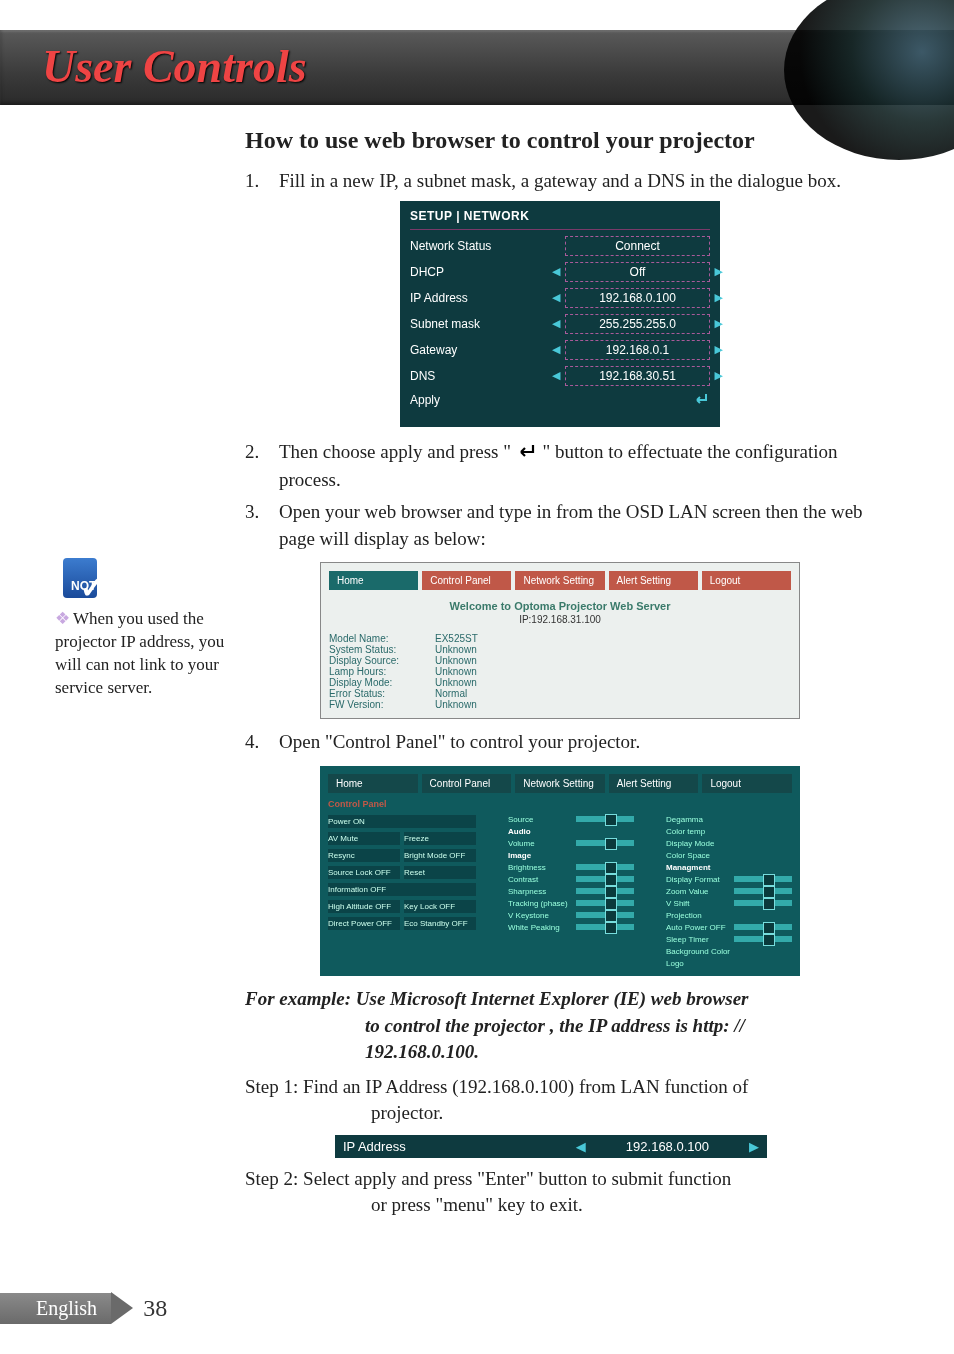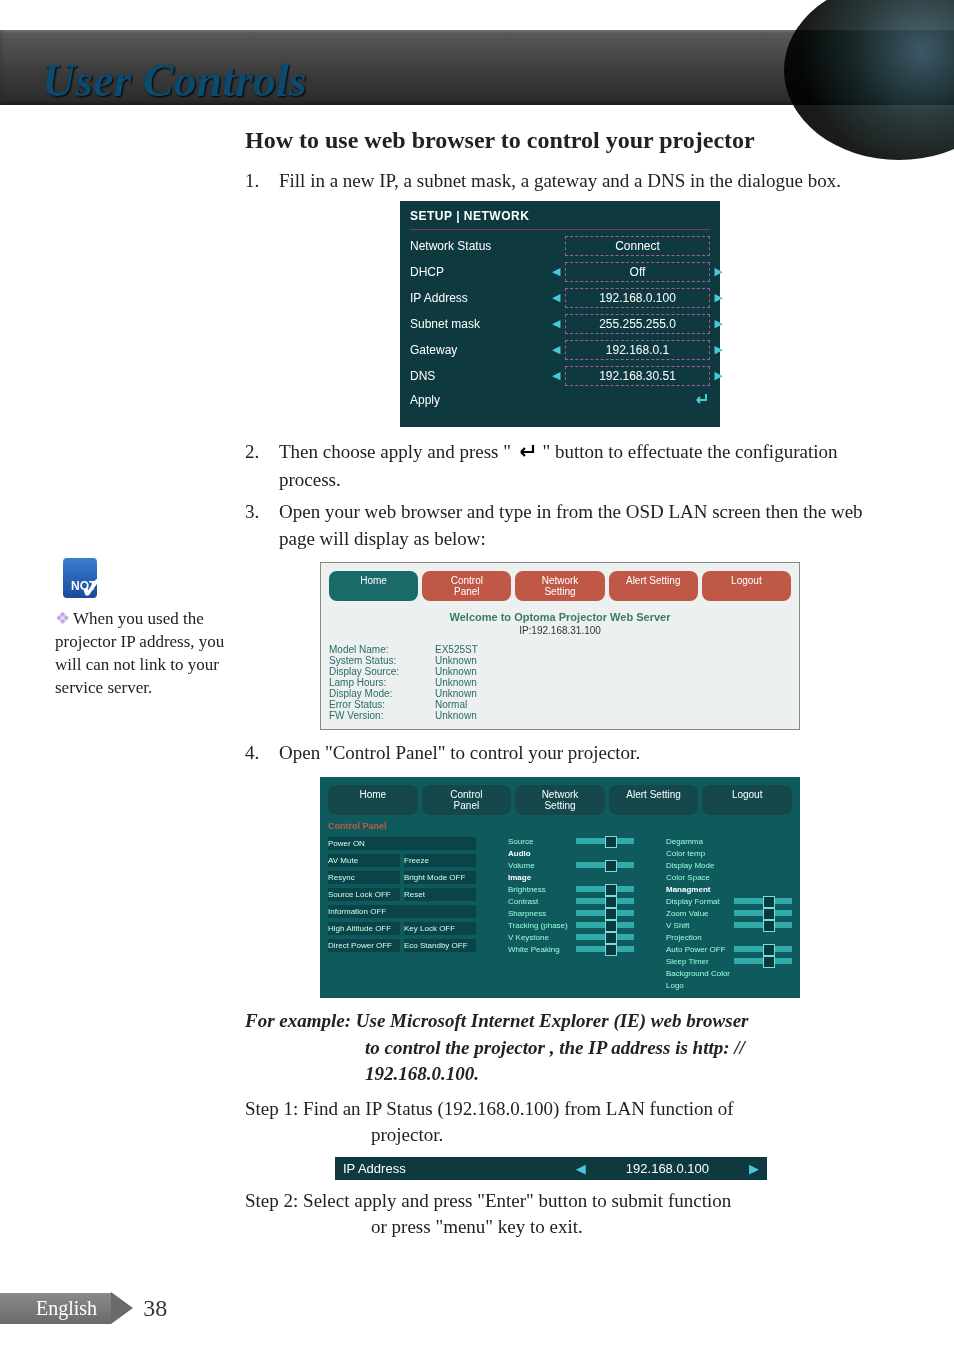--- a/index.html
+++ b/index.html
@@ -15,23 +15,23 @@
     position: absolute;
     top: 30px;
     left: 0;
     right: 0;
     height: 75px;
     background: linear-gradient(#5a5a5a, #3a3a3a 60%, #2a2a2a);
     box-shadow: inset 0 -2px 4px rgba(0,0,0,.4), inset 0 2px 2px rgba(255,255,255,.15);
   }
   .header-title {
     position: absolute;
-    top: 54px;
+    top: 40px;
     left: 42px;
-    color: #0c4a6e;
+    color: #ef4444;
     font-style: italic;
     font-size: 46px;
     font-weight: bold;
     text-shadow: 1px 1px 2px #000;
   }
   .lens {
     position: absolute;
     top: -20px;
     right: -60px;
     width: 230px;
@@ -108,24 +108,24 @@
     background: #ecf0ee;
     border: 1px solid #888;
     font-family: Verdana, Arial, sans-serif;
     font-size: 11px;
     padding: 8px;
   }
   .tabs { display: flex; gap: 4px; }
   .tabs .tab {
     flex: 1;
     color: #fff;
-    text-align: center;
-    padding: 4px 16px;
+    text-align: left;
+    padding: 4px 8px;
     font-size: 10px;
-    border-radius: 8px;
+    border-radius: 0;
   }
   .tab.teal { background: #1a6a6a; }
   .tab.red  { background: #c05848; }
   .welcome { text-align: center; color: #3a7a6a; font-weight: bold; margin: 10px 0 2px; }
   .ip      { text-align: center; font-size: 10px; margin-bottom: 8px; color:#333; }
   .ps-title { color: #c05848; font-weight: bold; margin: 4px 0; font-size: 11px; }
   .ps-row { display: flex; gap: 6px; color: #2a6a6a; font-size: 10px; }
   .ps-row .k { width: 100px; }
   .webshot2 {
     width: 480px;
@@ -471,21 +471,21 @@
   </div>
 
   <div class="example">
     <span>For example: Use Microsoft Internet Explorer (IE) web browser</span>
     <span class="indent">to control the projector , the IP address is http: //</span>
     <span class="indent">192.168.0.100.</span>
   </div>
 
   <div class="step-line">
     <span>Step 1:</span>
-    <span>Find an IP Status (192.168.0.100) from LAN function of</span>
+    <span>Find an IP Address (192.168.0.100) from LAN function of</span>
     <span class="step-indent">projector.</span>
   </div>
 
   <div class="ip-bar">
     <span class="lbl">IP Address</span>
     <span class="l">◀</span>
     <span class="val">192.168.0.100</span>
     <span class="r">▶</span>
   </div>
 

